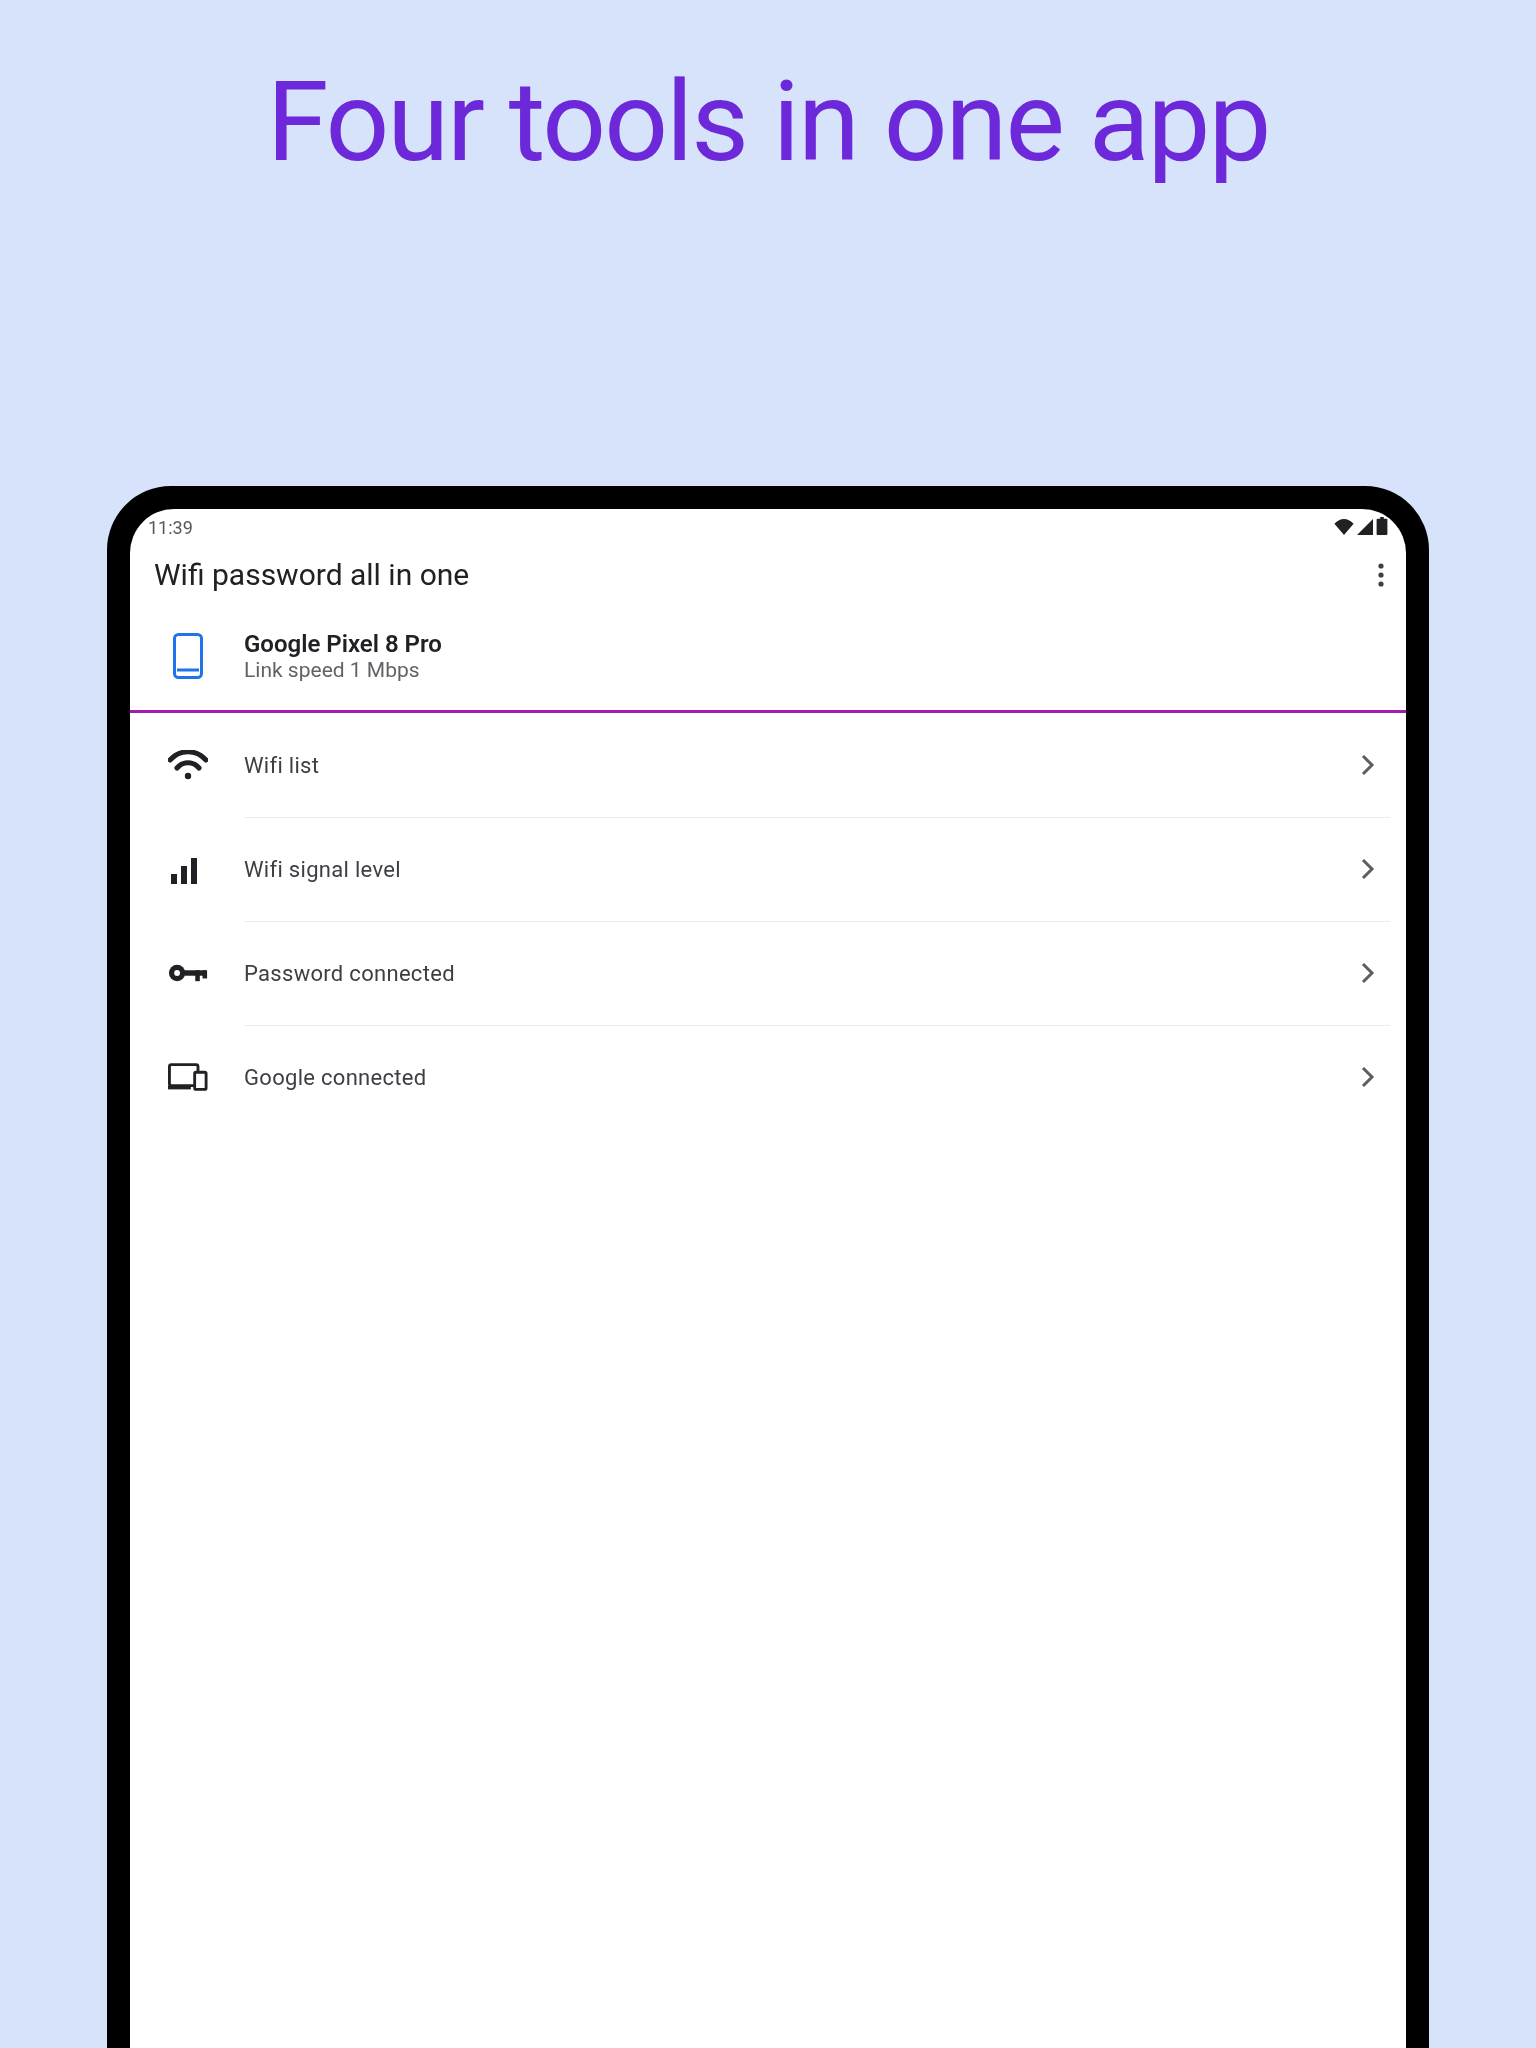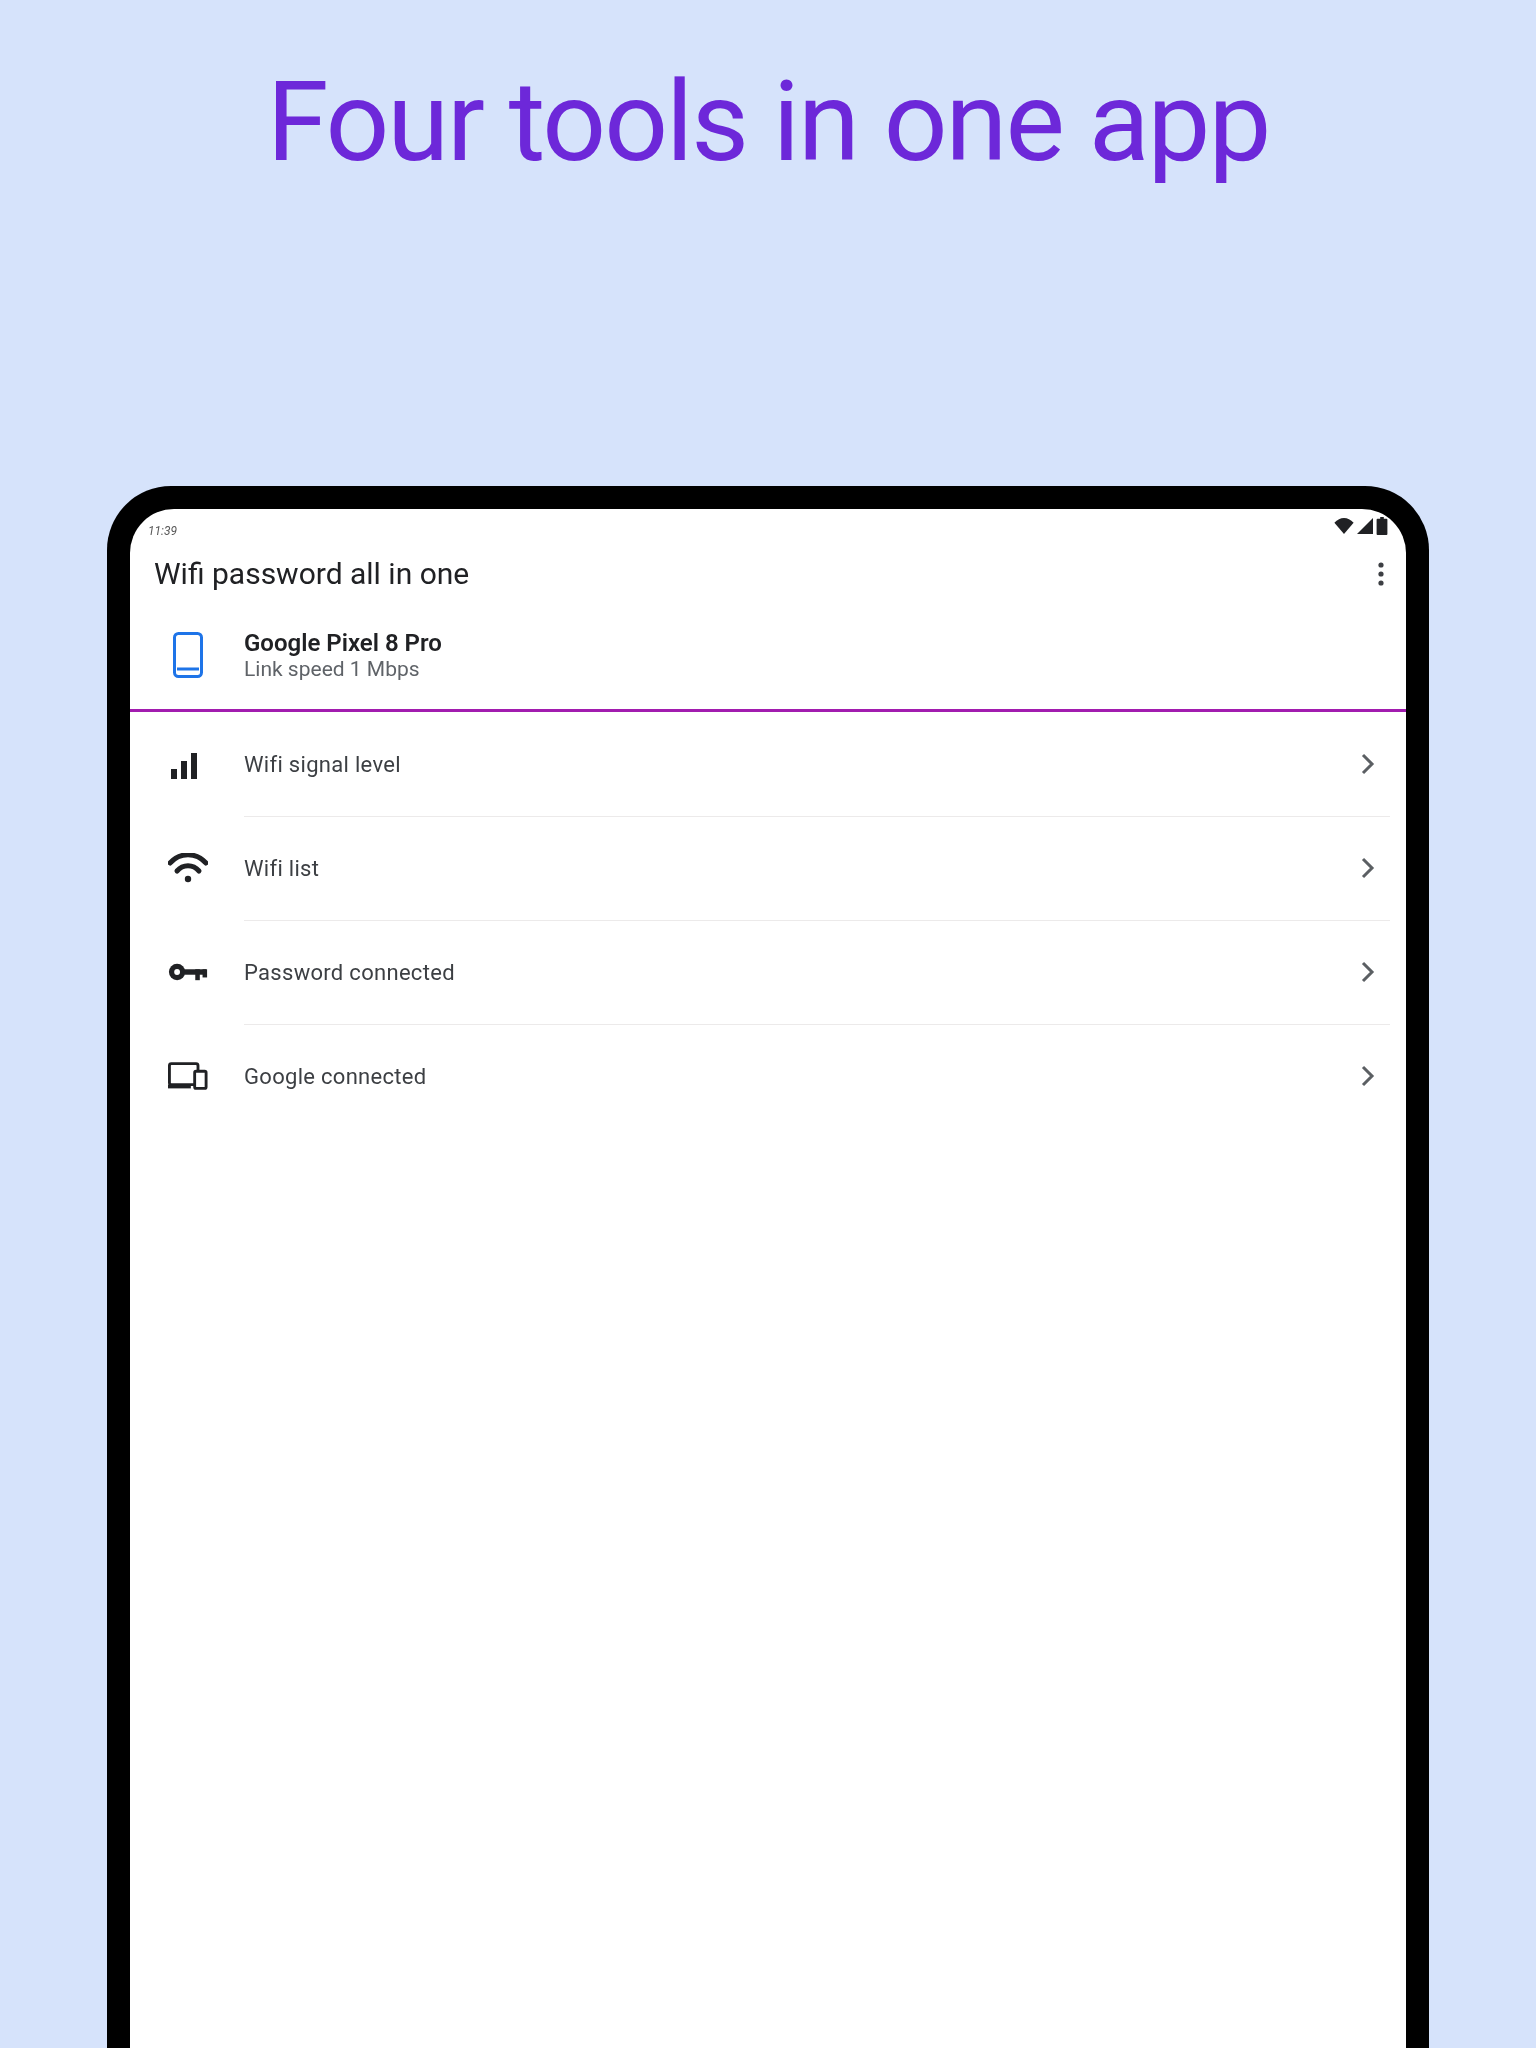--- a/index.html
+++ b/index.html
@@ -33,25 +33,24 @@
     top: 23px;
     right: 23px;
     bottom: 0;
     background: #fff;
     border-radius: 44px 44px 0 0;
     overflow: hidden;
   }
   .status-bar {
     display: flex;
     justify-content: space-between;
-    align-items: flex-end;
+    align-items: flex-start;
     padding: 8px 18px 0 18px;
-    font-size: 12px;
+    font-size: 18px;
     color: #585858;
-    font-style: italic;
   }
   .status-icons {
     display: flex;
     align-items: center;
     gap: 2px;
   }
   .titlebar {
     display: flex;
     align-items: center;
     justify-content: space-between;
@@ -188,43 +187,43 @@
       <div class="device-text">
         <div class="device-name">Google Pixel 8 Pro</div>
         <div class="device-sub">Link speed 1 Mbps</div>
       </div>
     </div>
 
     <div class="menu-list">
 
       <div class="menu-item">
         <span class="menu-icon">
+          <svg width="40" height="30" viewBox="0 0 40 30">
+            <path d="M2 10 C12 -1 28 -1 38 10" fill="none" stroke="#202124" stroke-width="5" stroke-linecap="round"></path>
+            <path d="M9 18 C15 11 25 11 31 18" fill="none" stroke="#202124" stroke-width="5" stroke-linecap="round"></path>
+            <circle cx="20" cy="26" r="3.2" fill="#202124"></circle>
+          </svg>
+        </span>
+        <span class="menu-label">Wifi list</span>
+        <span class="chevron">
+          <svg width="14" height="22" viewBox="0 0 14 22">
+              <path d="M2 2 L11 11 L2 20" fill="none" stroke="#5b5f63" stroke-width="3"></path>
+            </svg>
+        </span>
+      </div>
+
+      <div class="menu-item">
+        <span class="menu-icon">
           <svg width="34" height="30" viewBox="0 0 34 30">
             <rect x="0" y="20" width="6" height="10" fill="#202124"></rect>
             <rect x="10" y="12" width="6" height="18" fill="#202124"></rect>
             <rect x="20" y="4" width="6" height="26" fill="#202124"></rect>
           </svg>
         </span>
         <span class="menu-label">Wifi signal level</span>
-        <span class="chevron">
-          <svg width="14" height="22" viewBox="0 0 14 22">
-              <path d="M2 2 L11 11 L2 20" fill="none" stroke="#5b5f63" stroke-width="3"></path>
-            </svg>
-        </span>
-      </div>
-
-      <div class="menu-item">
-        <span class="menu-icon">
-          <svg width="40" height="30" viewBox="0 0 40 30">
-            <path d="M2 10 C12 -1 28 -1 38 10" fill="none" stroke="#202124" stroke-width="5" stroke-linecap="round"></path>
-            <path d="M9 18 C15 11 25 11 31 18" fill="none" stroke="#202124" stroke-width="5" stroke-linecap="round"></path>
-            <circle cx="20" cy="26" r="3.2" fill="#202124"></circle>
-          </svg>
-        </span>
-        <span class="menu-label">Wifi list</span>
         <span class="chevron">
           <svg width="14" height="22" viewBox="0 0 14 22">
               <path d="M2 2 L11 11 L2 20" fill="none" stroke="#5b5f63" stroke-width="3"></path>
             </svg>
         </span>
       </div>
 
       <div class="menu-item">
         <span class="menu-icon">
           <svg width="44" height="24" viewBox="0 0 44 24">

